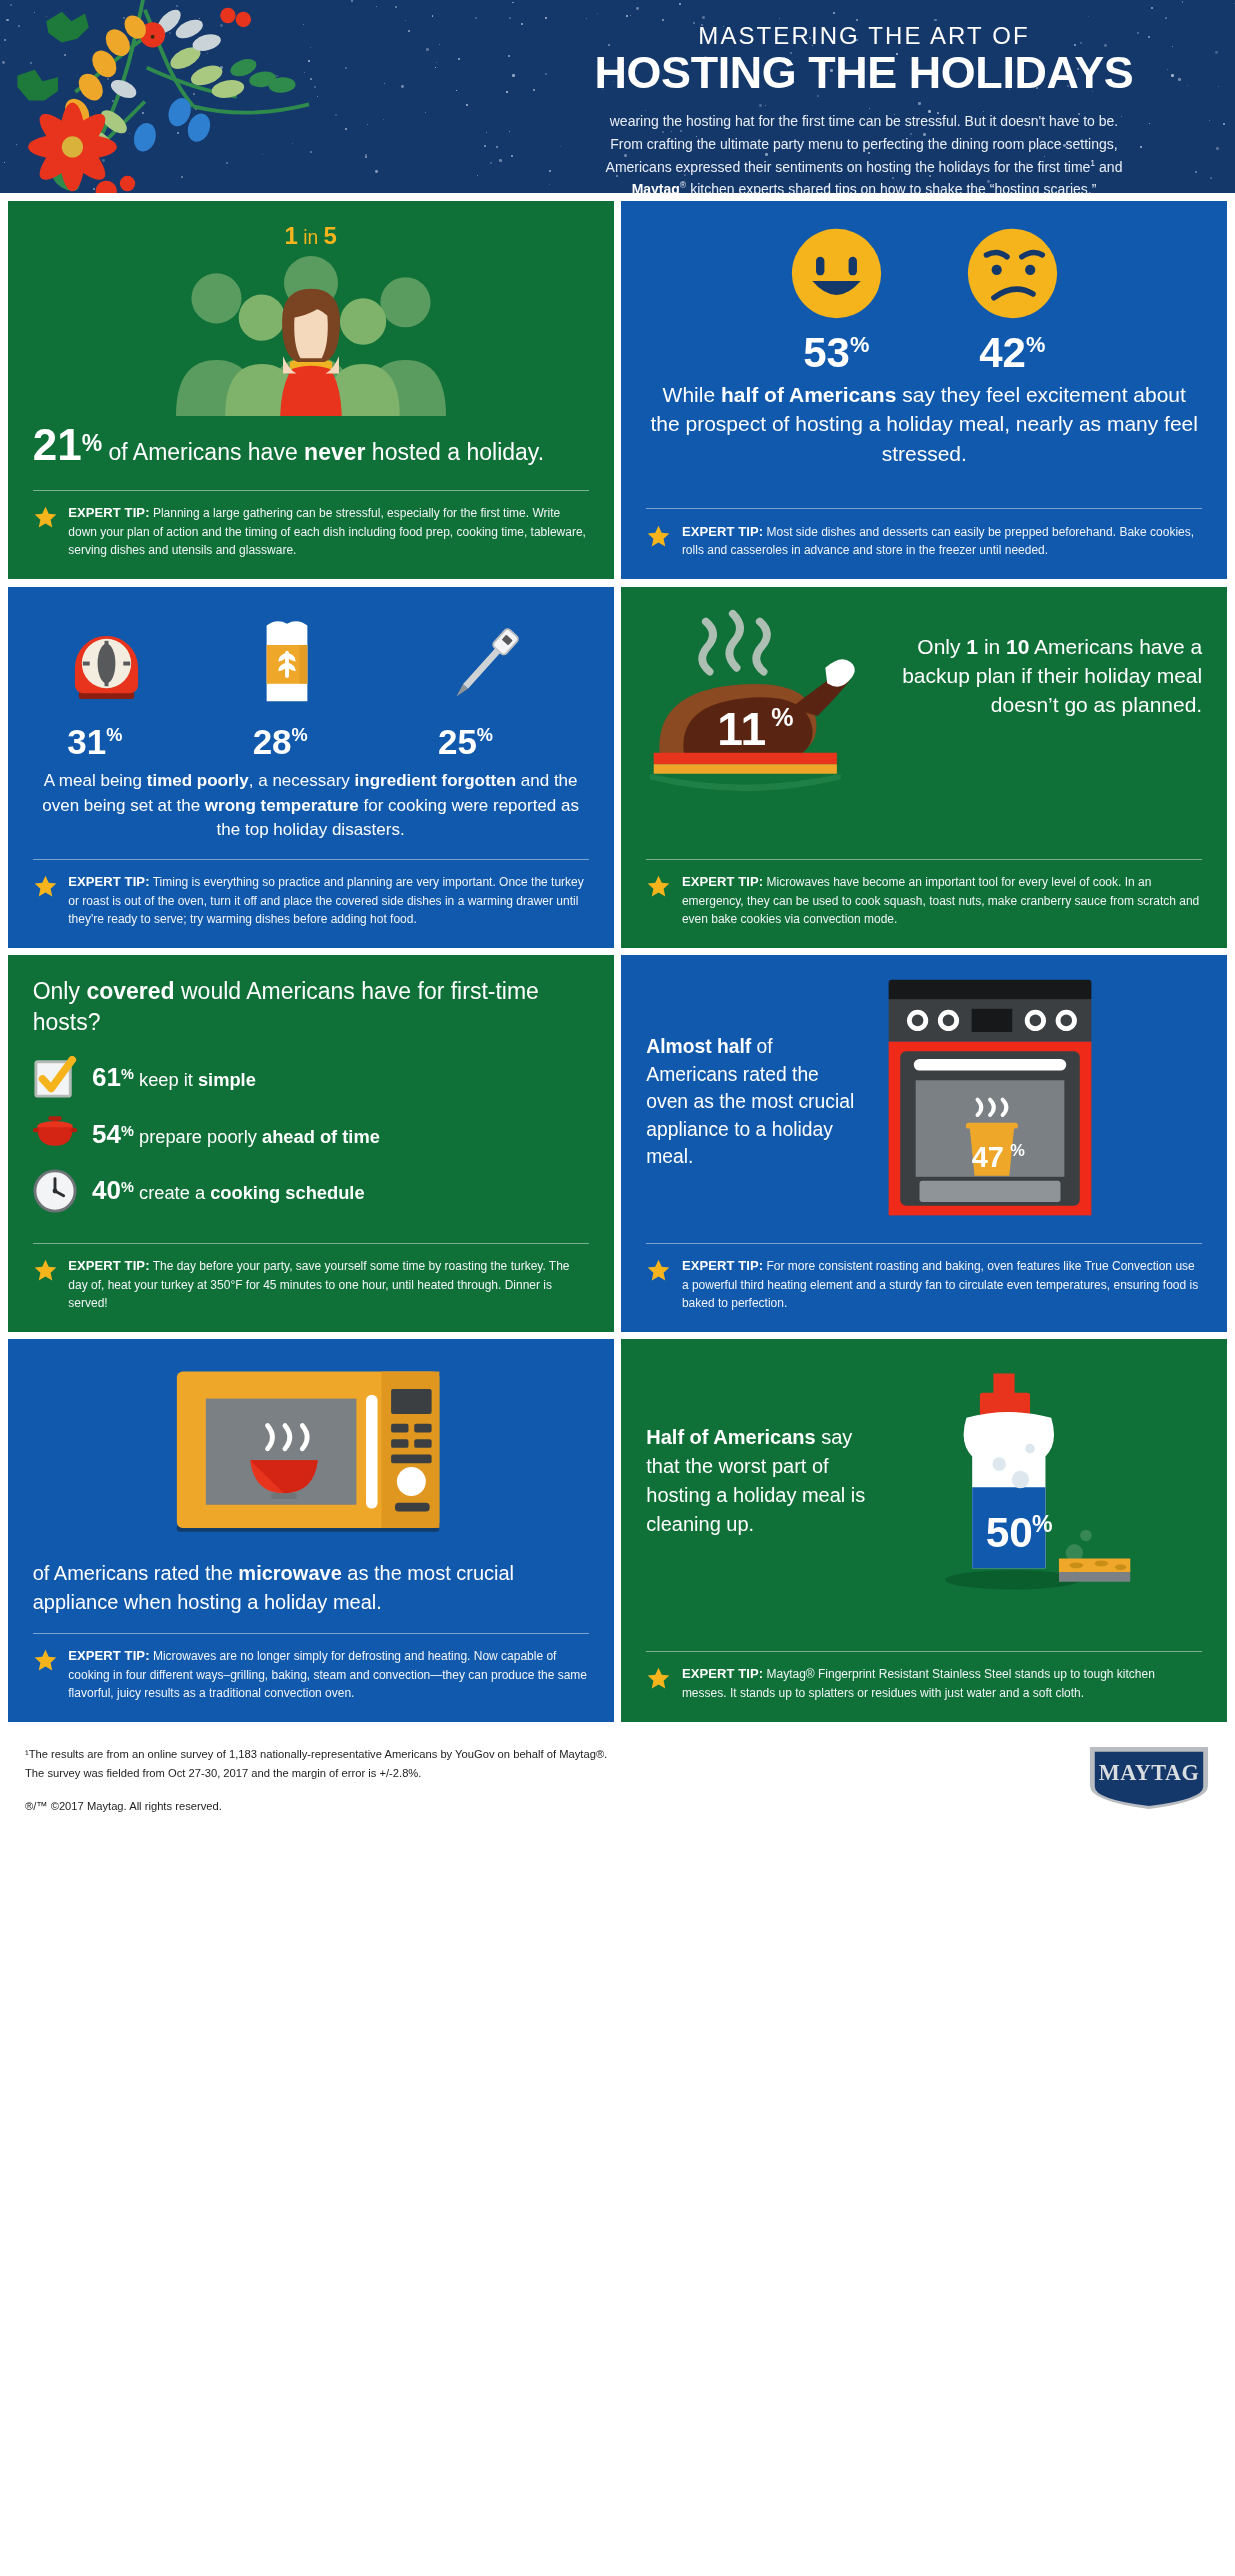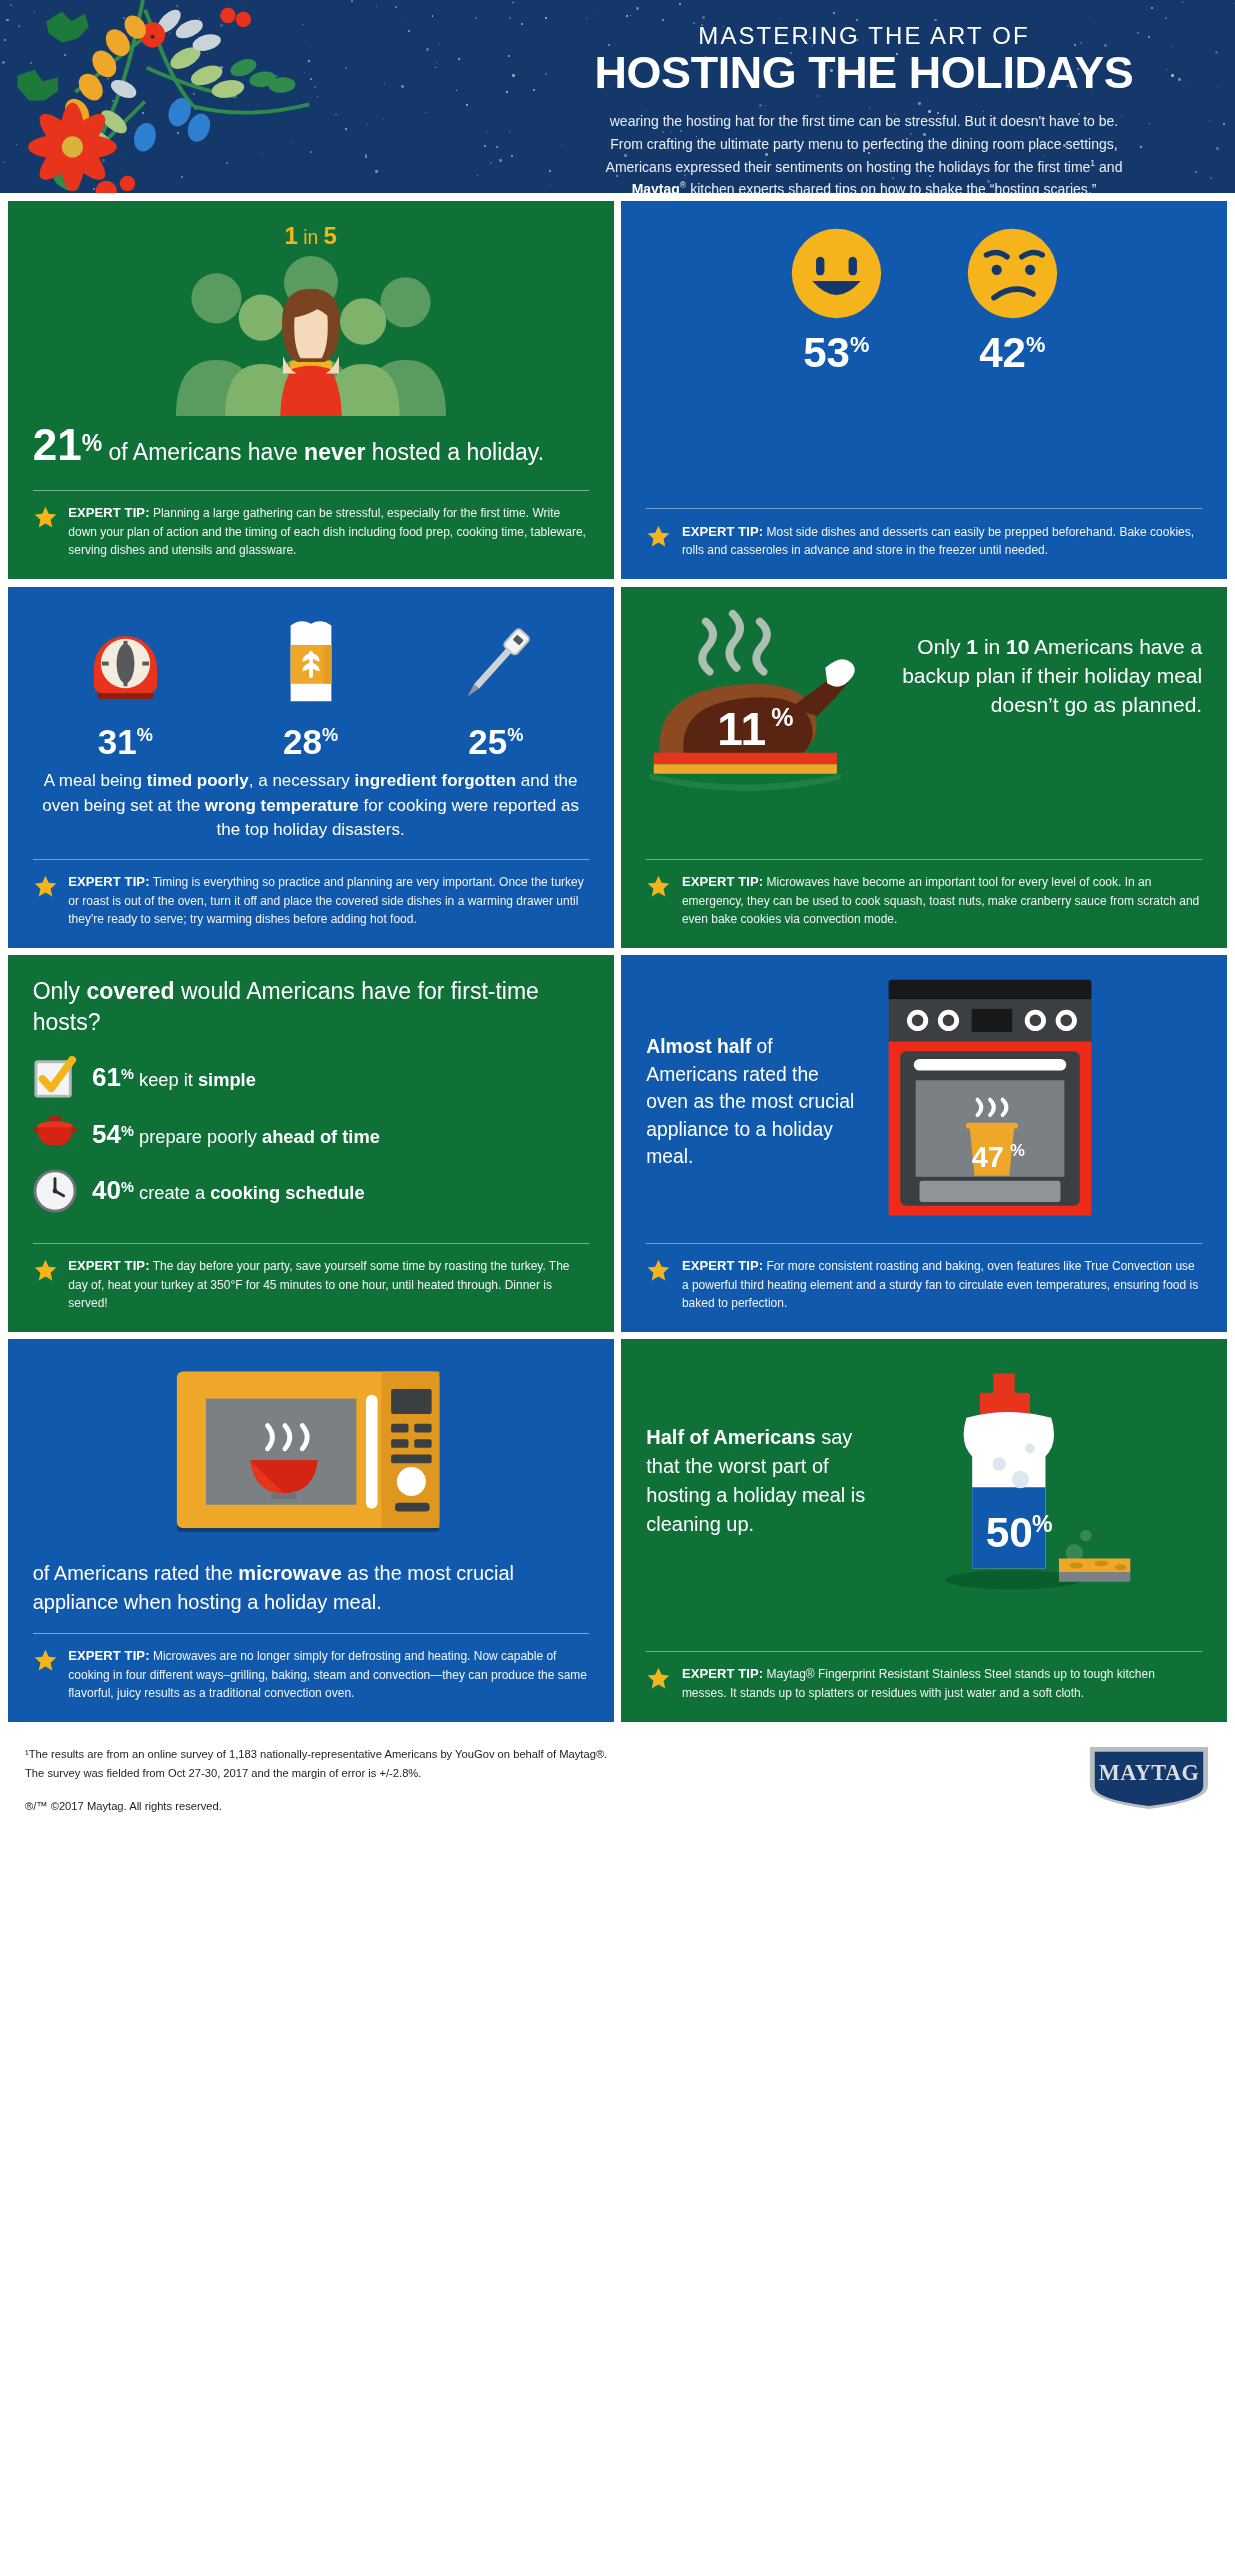--- a/index.html
+++ b/index.html
@@ -72,21 +72,21 @@
 
   
   .faces { display:flex; justify-content:center; gap:83px; margin:5.8px 0 1.9px; }
   .face-col { text-align:center; }
   .face-num { font-size:42px; font-weight:bold; margin-top:7.7px; line-height:1; }
   .p2-text { text-align:center; font-size:21px; line-height:1.4; font-weight:300; margin-top:5.8px; }
   .p2-text b { font-weight:bold; }
 
   
   .icons3 { display:flex; justify-content:space-around; align-items:flex-end; margin:3.9px 0 1.9px; }
-  .ic-col { text-align:center; width:116px; }
+  .ic-col { width:116px; }
   .ic-num { font-size:35px; font-weight:bold; margin-top:11.6px; line-height:1; }
   .p3-text { text-align:center; font-size:17px; line-height:1.46; font-weight:300; margin-top:9.7px; }
   .p3-text b { font-weight:bold; }
 
   
   .p4-wrap { display:flex; align-items:flex-start; gap:5.8px; }
   .p4-text { flex:1; text-align:right; font-size:21px; line-height:1.38; font-weight:300; padding-top:25px; }
   .p4-text b { font-weight:bold; }
 
   
@@ -476,20 +476,23 @@
               <circle cx="50" cy="50" r="48" fill="#f6b41c"></circle>
               <path d="M22 30 q12 -6 22 2" stroke="#15386b" stroke-width="6" fill="none" stroke-linecap="round"></path>
               <path d="M60 32 q12 -8 22 -2" stroke="#15386b" stroke-width="6" fill="none" stroke-linecap="round"></path>
               <circle cx="33" cy="46" r="5.5" fill="#15386b"></circle>
               <circle cx="69" cy="46" r="5.5" fill="#15386b"></circle>
               <path d="M30 76 q22 -16 42 -4" stroke="#15386b" stroke-width="6" fill="none" stroke-linecap="round"></path>
             </svg>
             <div class="face-num"><span>42</span><span class="pct">%</span></div>
           </div>
         </div>
+        <div class="p2-text">
+          <span>While </span><b>half of Americans</b><span> say they feel excitement about the prospect of hosting a holiday meal, nearly as many feel stressed.</span>
+        </div>
       </div>
       <div class="tip">
         <svg class="startop" width="25" height="25" viewBox="0 0 24 24">
           <path d="M12 1.6 l3.1 6.8 7.3.8 -5.5 5 1.6 7.3 -6.5 -3.8 -6.5 3.8 1.6 -7.3 -5.5 -5 7.3 -.8z" fill="#f6b41c"></path>
         </svg>
         <p><b>EXPERT TIP:</b><span> Most side dishes and desserts can easily be prepped beforehand. Bake cookies, rolls and casseroles in advance and store in the freezer until needed.</span></p>
       </div>
     </section>
 
     <section class="panel blue">

